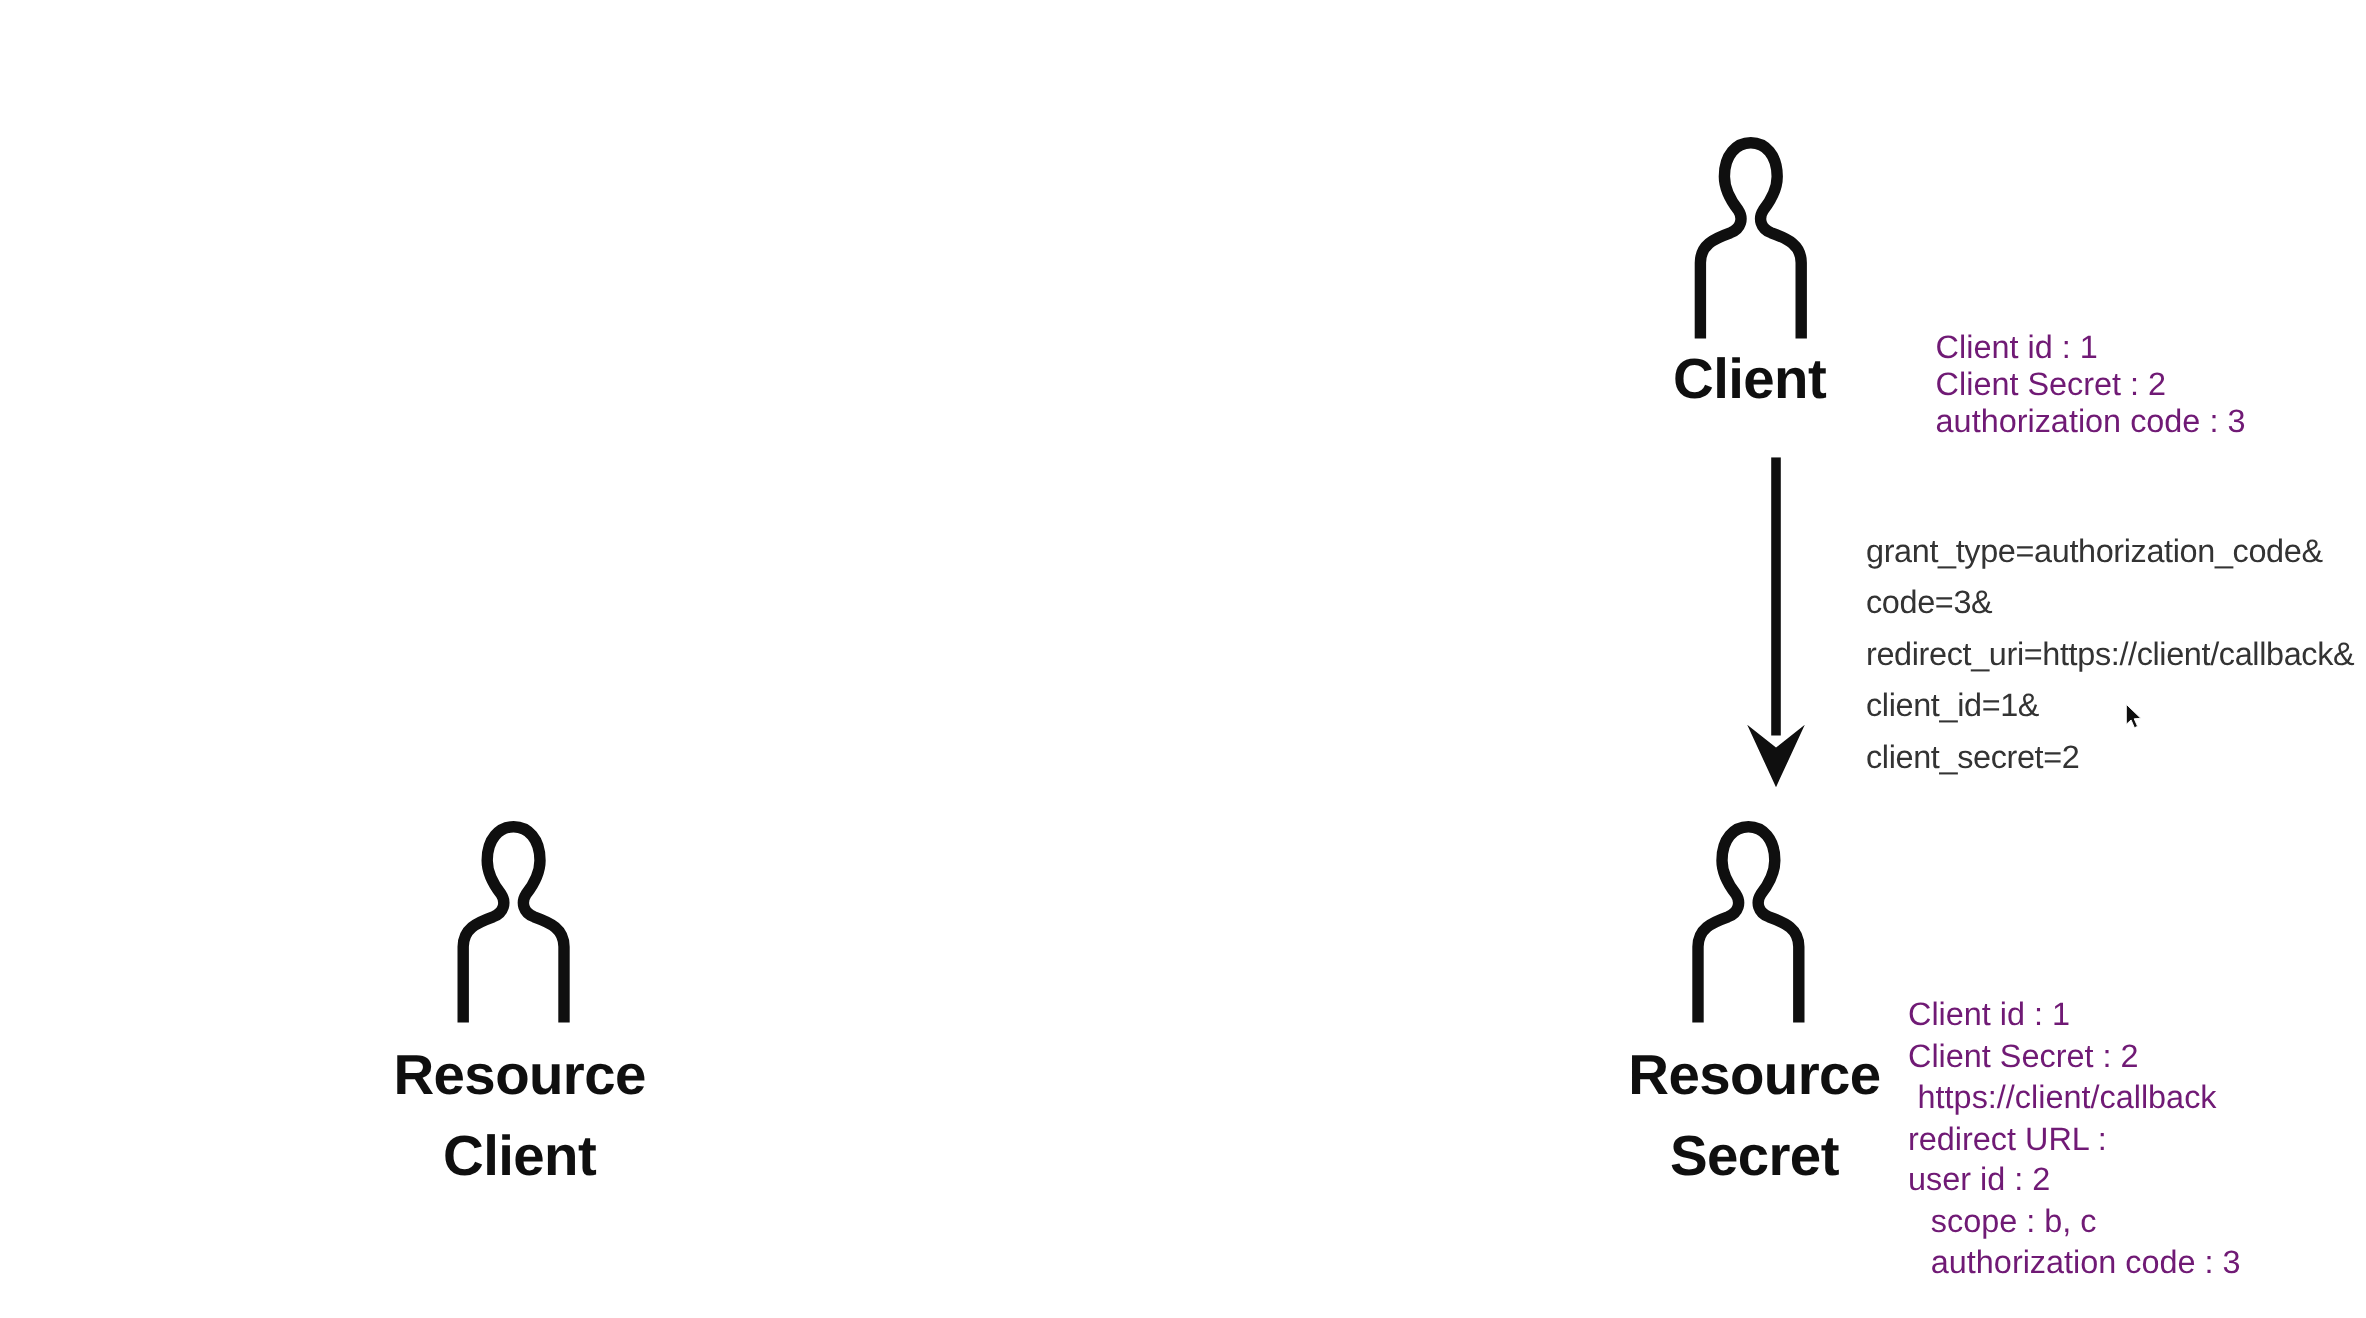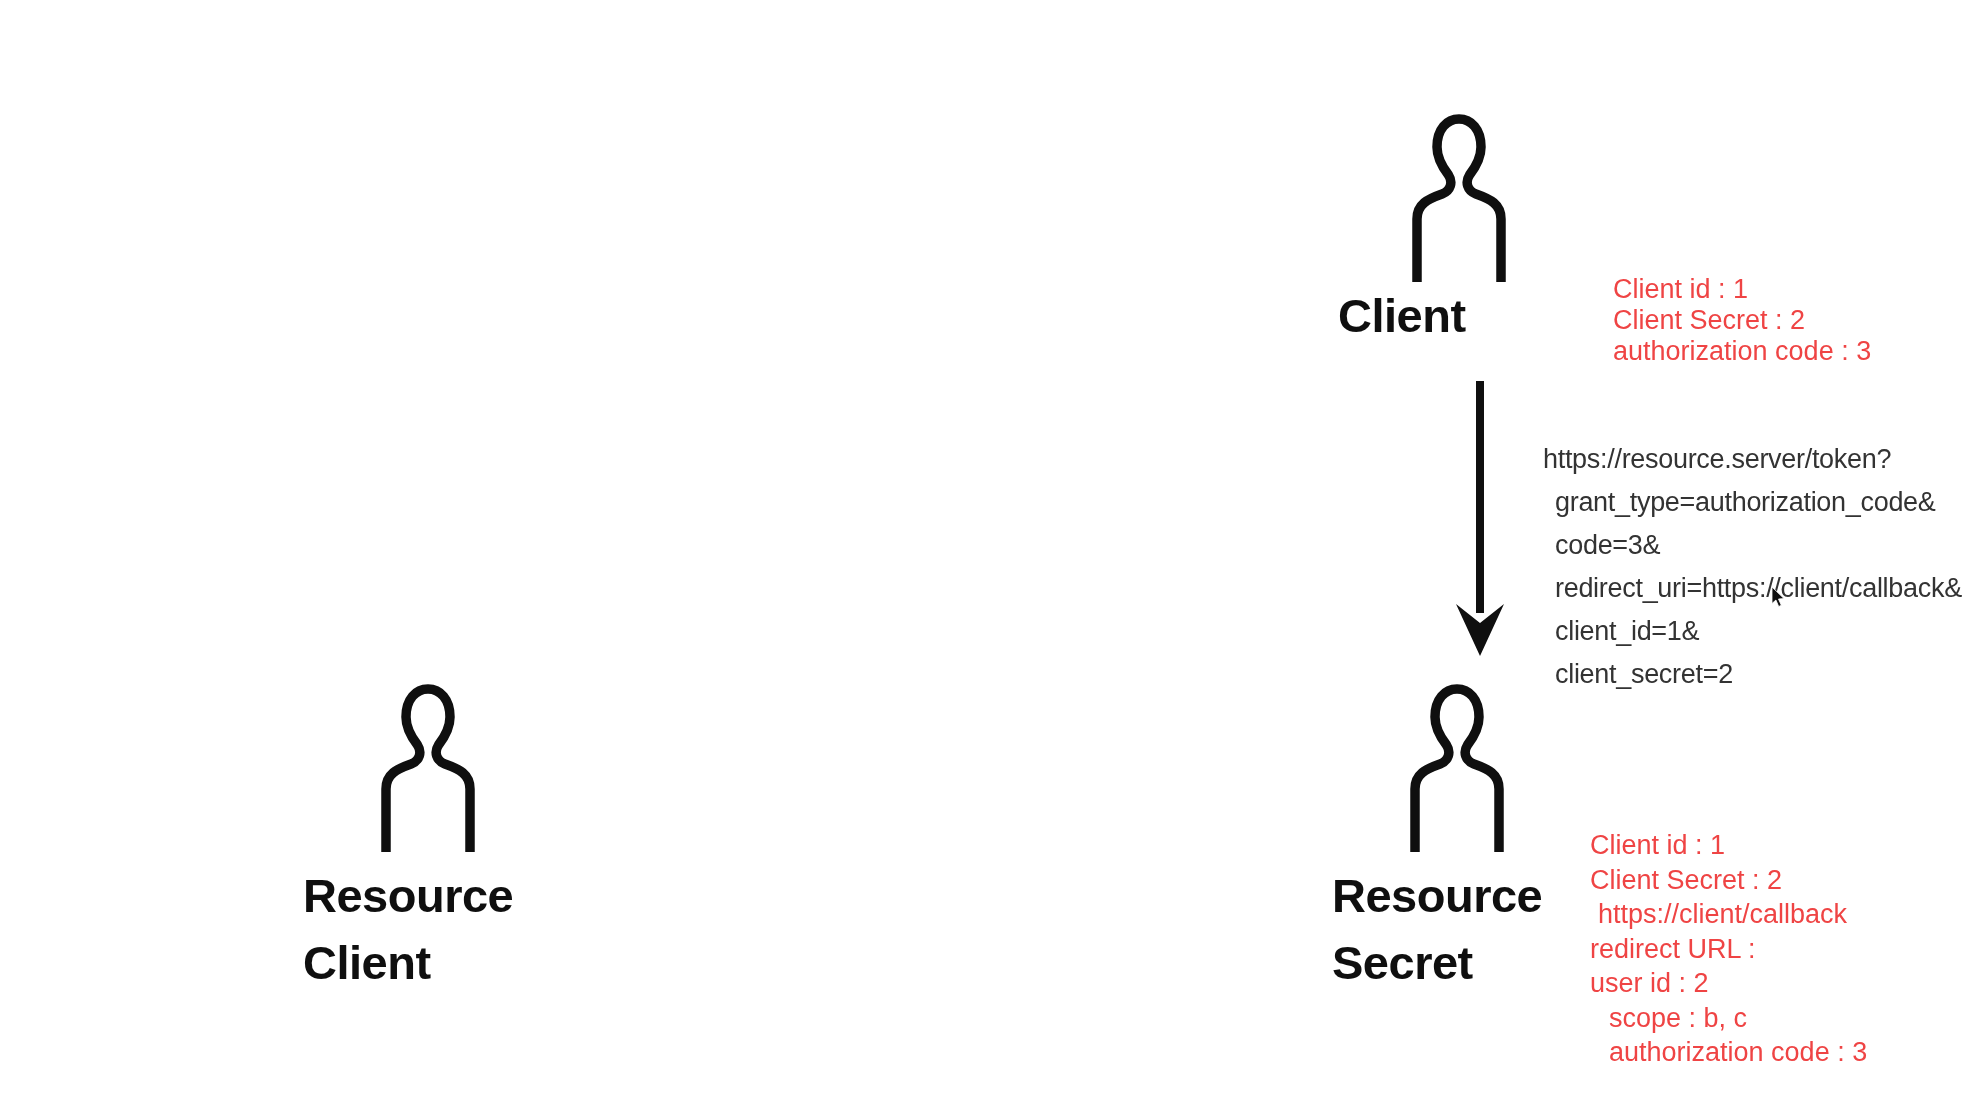--- a/index.html
+++ b/index.html
@@ -15,28 +15,28 @@
     overflow: hidden;
     font-family: "Liberation Sans", sans-serif;
   }
   .abs { position: absolute; }
 
   .actor-label {
     font-weight: 700;
     font-size: 47px;
     line-height: 67px;
     color: #0f0f0f;
-    text-align: left;
+    text-align: center;
     letter-spacing: -0.5px;
     white-space: nowrap;
   }
 
   .info-block {
     font-size: 27px;
-    color: #ef4444;
+    color: #701a75;
     white-space: nowrap;
   }
   .info-block .line { line-height: 31px; }
   .info-block.server .line { line-height: 34.5px; }
 
   .request-block {
     font-size: 27px;
     color: #333333;
     letter-spacing: -0.3px;
     white-space: nowrap;
@@ -71,21 +71,20 @@
   </div>
 
   <div class="abs" style="left:1452px; top:381px; width:56px; height:276px;">
     <svg width="56" height="276" viewBox="0 0 56 276">
       <line x1="28" y1="0" x2="28" y2="232" stroke="#0f0f0f" stroke-width="8"></line>
       <polygon points="28,275 4,223 28,242 52,223" fill="#0f0f0f"></polygon>
     </svg>
   </div>
 
   <div class="abs request-block" style="left:1543px; top:438px;">
-    <div class="line">https://resource.server/token?</div>
     <div class="line ind-md">grant_type=authorization_code&amp;</div>
     <div class="line ind-md">code=3&amp;</div>
     <div class="line ind-md">redirect_uri=https://client/callback&amp;</div>
     <div class="line ind-md">client_id=1&amp;</div>
     <div class="line ind-md">client_secret=2</div>
   </div>
 
   <div class="abs" style="left:1772px; top:587px; width:14px; height:21px;">
     <svg width="14" height="21" viewBox="0 0 14 21">
       <path d="M0,0 L0,16.5 L3.9,13 L6.7,19.5 L9.3,18.3 L6.5,12 L12,11.6 Z" fill="#0f0f0f" stroke="#ffffff" stroke-width="0.8"></path>

